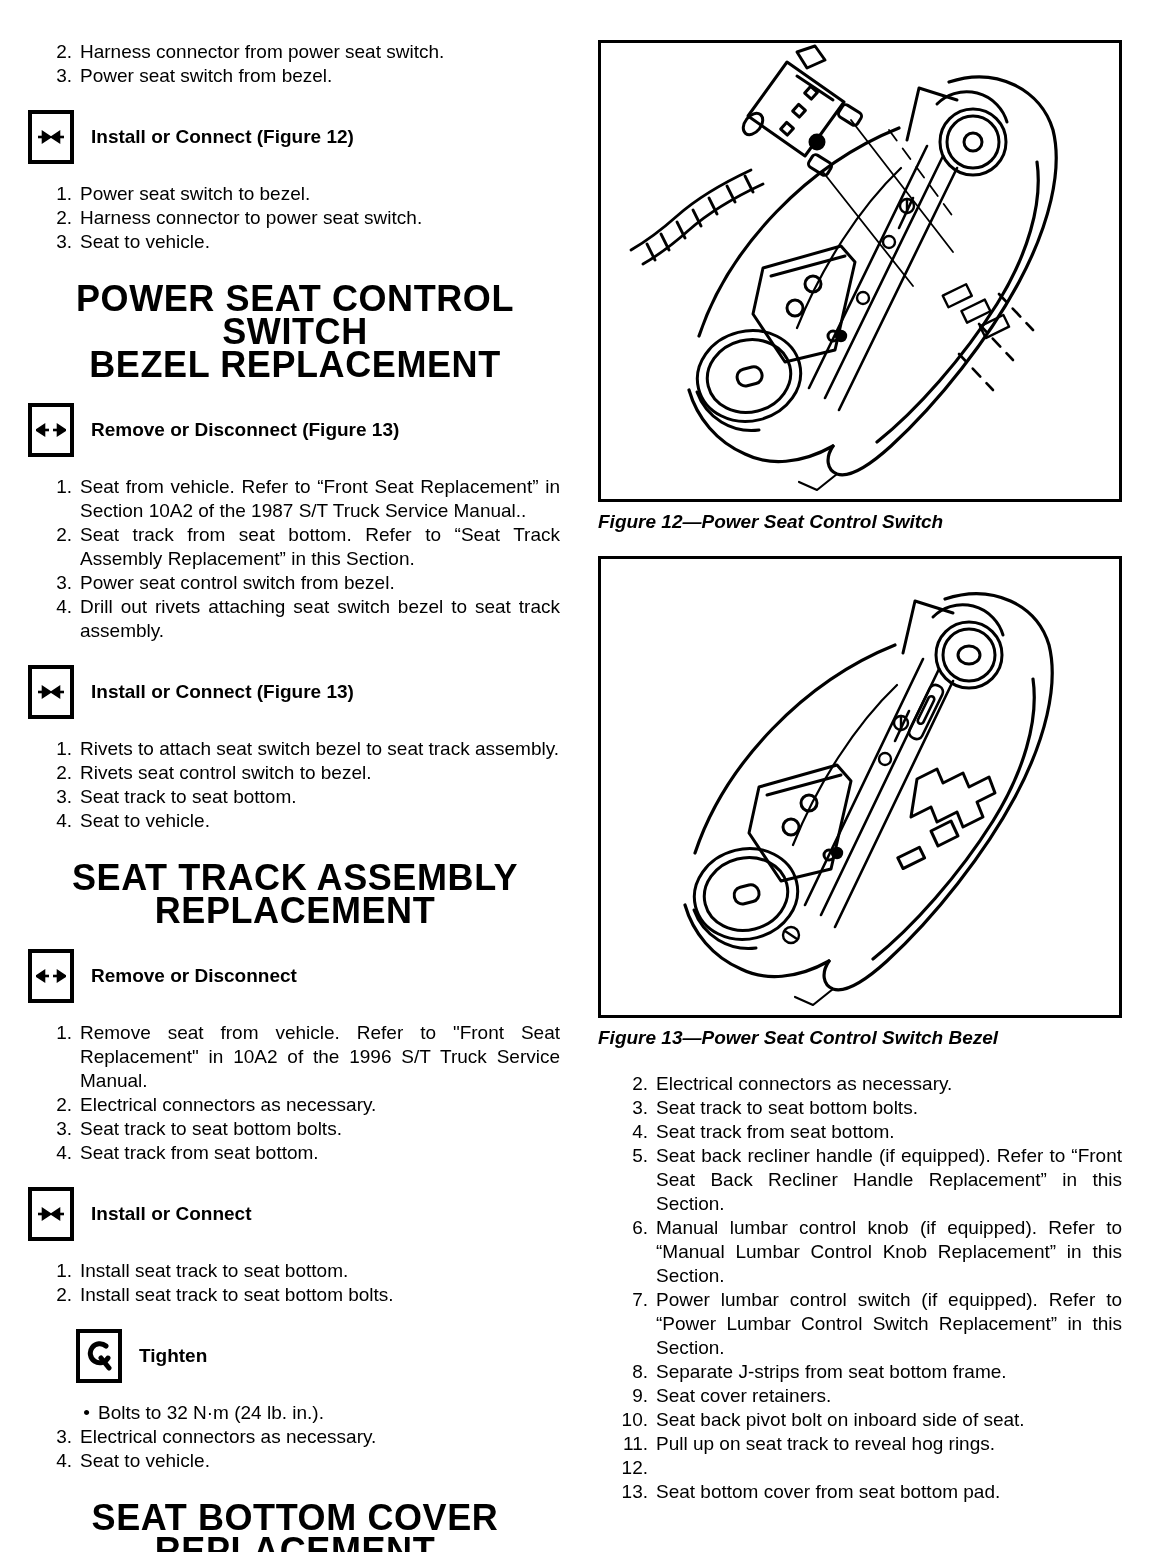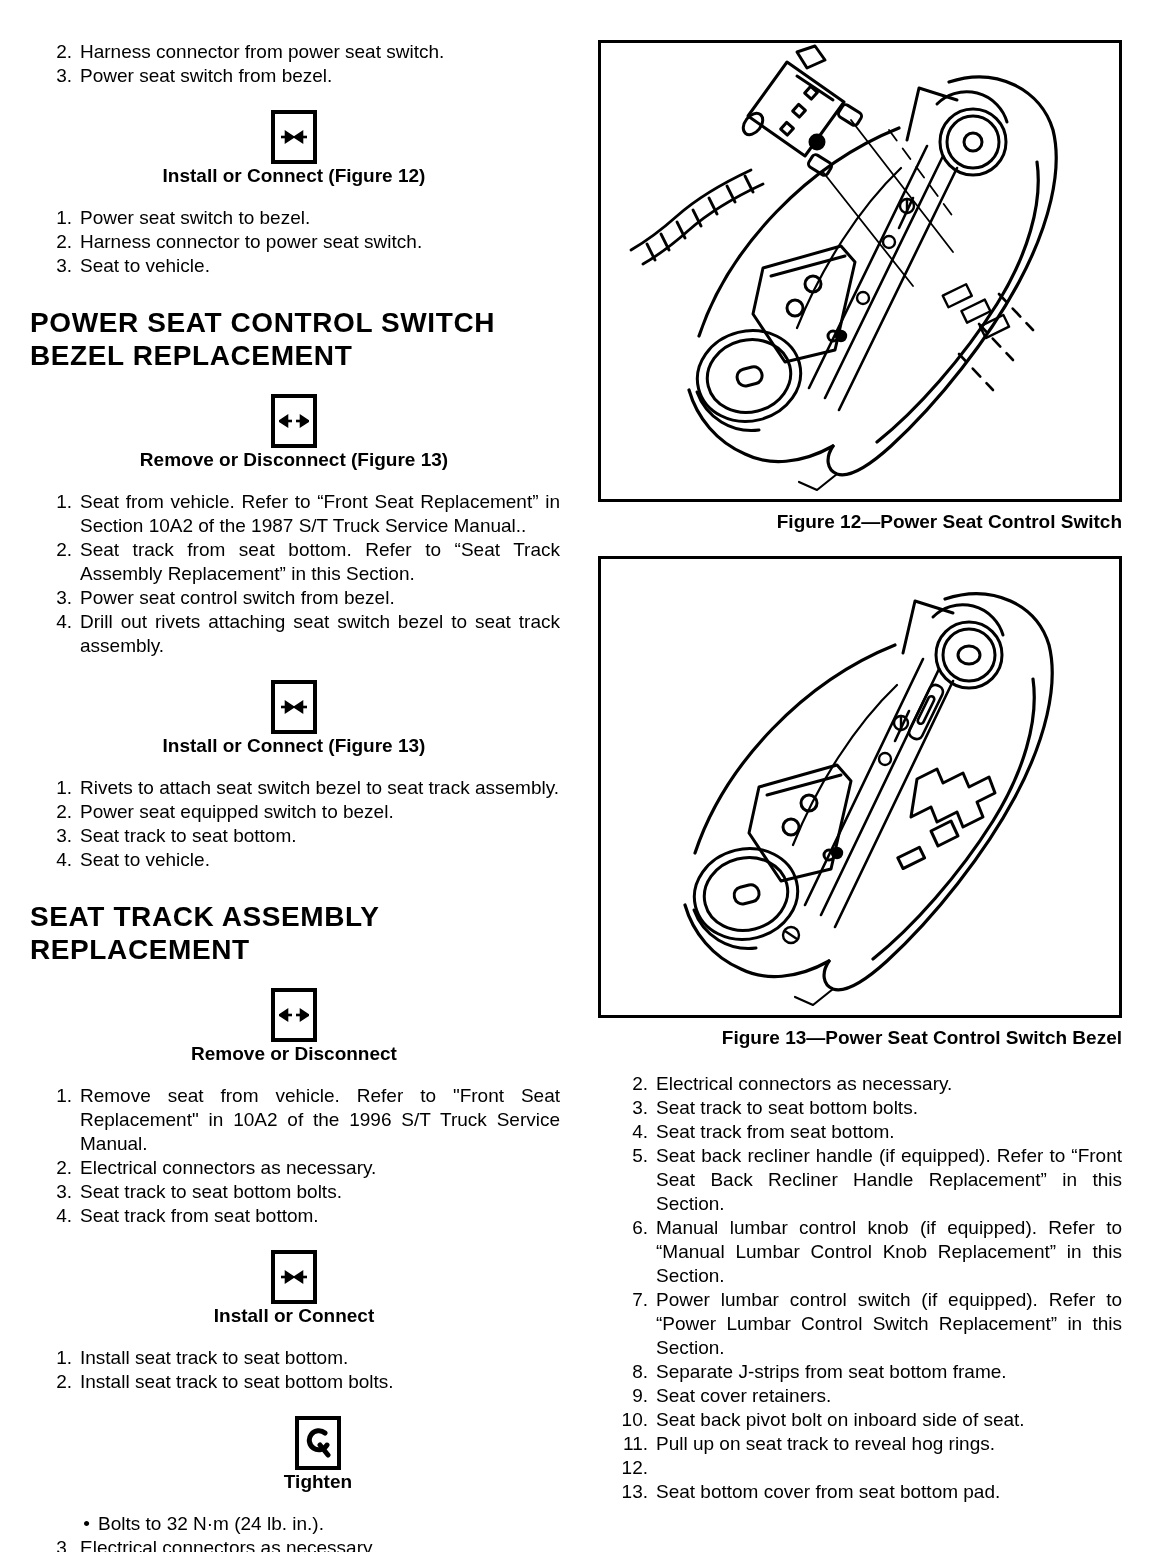--- a/index.html
+++ b/index.html
@@ -15,32 +15,32 @@
 
   
   .nlist{margin:0 0 4px 0;}
   .nitem{display:flex;margin:0;}
   .nitem .num{flex:none;width:42px;text-align:right;padding-right:8px;}
   .col-right .nitem .num{width:50px;}
   .nitem .txt{flex:1;text-align:justify;}
   .nitem.bullet .num{width:60px;}
 
   
-  .action{display:flex;align-items:center;margin:22px 0 18px -2px;font-weight:bold;flex-direction:column;}
+  .action{display:flex;align-items:center;gap:17px;margin:22px 0 18px -2px;font-weight:bold;}
   .action.tighten{margin-left:46px;}
   .opicon{flex:none;width:38px;height:46px;border:4px solid #000;display:flex;align-items:center;justify-content:center;background:#fff;}
   .opicon svg{display:block;}
 
   
-  .heading{font-weight:bold;font-size:28px;line-height:33px;letter-spacing:.6px;margin:28px 0 14px 0;}
+  .heading{font-weight:bold;font-size:36px;line-height:33px;text-align:center;letter-spacing:.6px;margin:28px 0 14px 0;}
 
   
   .figbox{border:3px solid #000;height:456px;background:#fff;overflow:hidden;}
   .figbox svg{display:block;width:100%;height:100%;}
-  .figcap{text-align:right;font-weight:bold;margin:8px 0 22px 0;}
+  .figcap{text-align:left;font-weight:bold;margin:8px 0 22px 0;font-style:italic;}
   .fig13wrap{margin-top:10px;}
   .rlist{margin-top:14px;}
 
   .ink{stroke:#000;fill:none;stroke-linecap:round;stroke-linejoin:round;}
 </style>
 </head>
 <body>
 
 <div class="page">
 
@@ -155,21 +155,21 @@
 
     <div class="nlist">
 
         <div class="nitem">
           <span class="num">1.</span>
           <span class="txt">Rivets to attach seat switch bezel to seat track assembly.</span>
         </div>
 
         <div class="nitem">
           <span class="num">2.</span>
-          <span class="txt">Power seat equipped switch to bezel.</span>
+          <span class="txt">Rivets seat control switch to bezel.</span>
         </div>
 
         <div class="nitem">
           <span class="num">3.</span>
           <span class="txt">Seat track to seat bottom.</span>
         </div>
 
         <div class="nitem">
           <span class="num">4.</span>
           <span class="txt">Seat to vehicle.</span>

